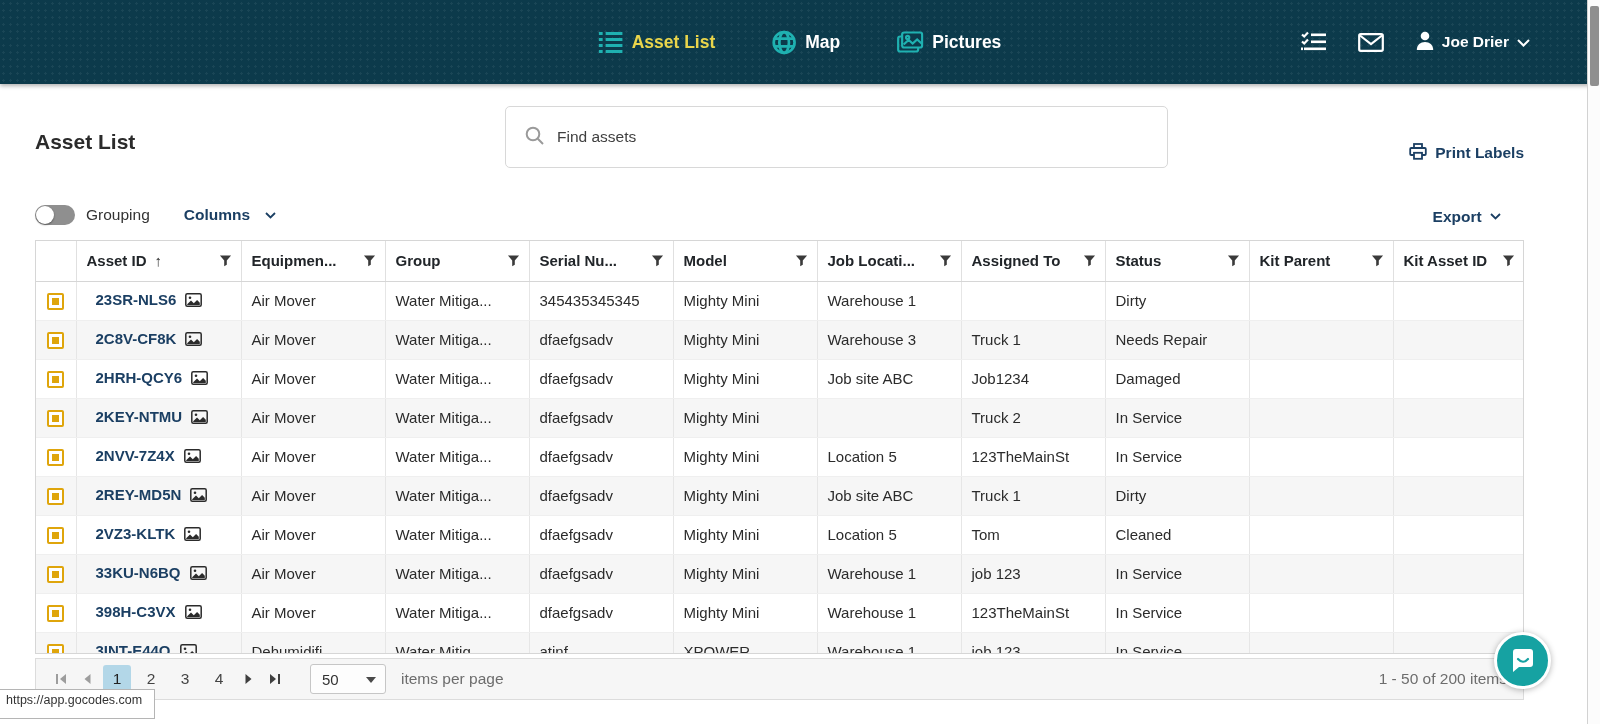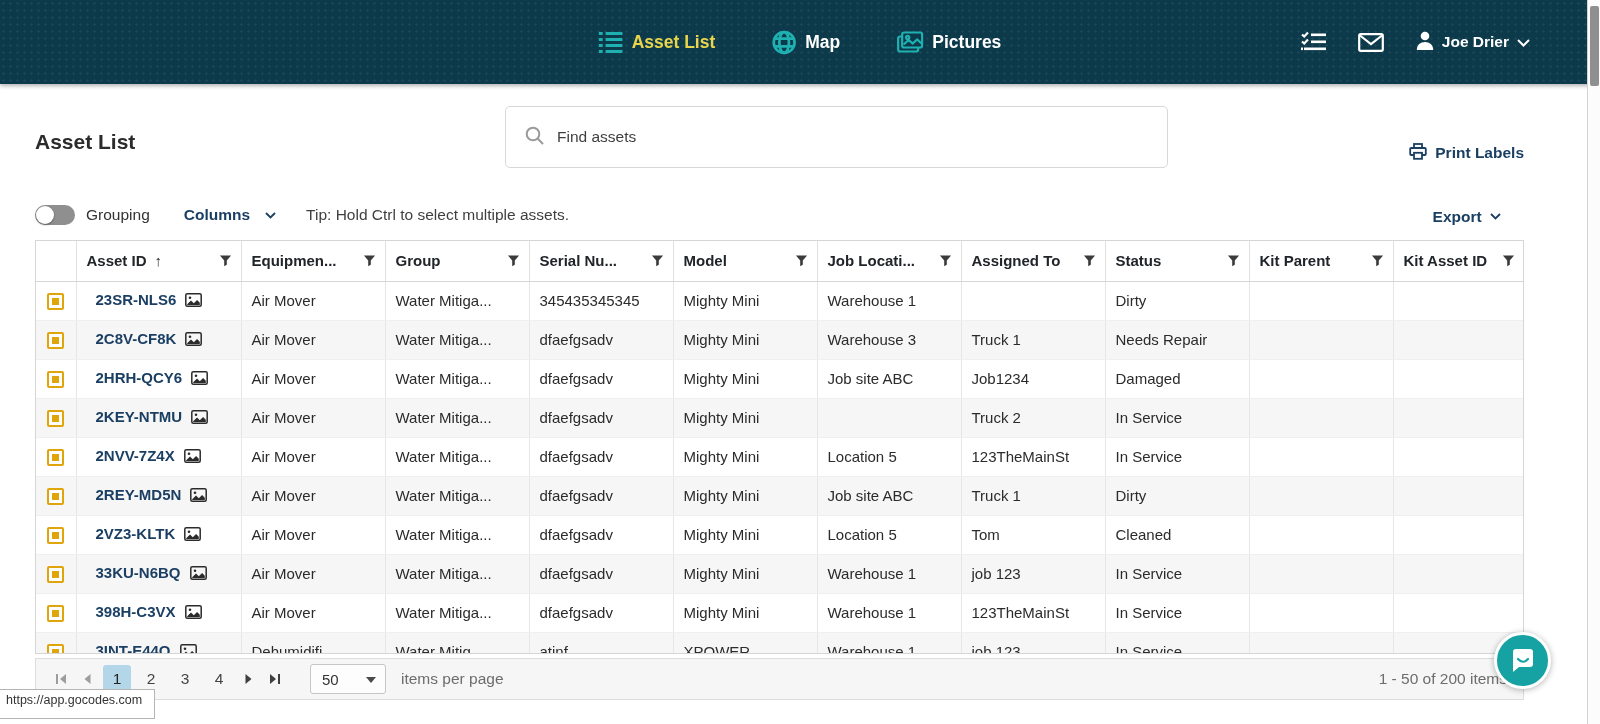--- a/index.html
+++ b/index.html
@@ -220,21 +220,20 @@
     <span class="toggle">
         <span class="knob"></span>
       </span>
     <span class="tlabel">Grouping</span>
     <div class="columns-btn">
       <span>Columns</span>
       <svg width="11" height="7" viewBox="0 0 11 7" fill="none" stroke="#1b3f63" stroke-width="1.8">
           <path d="M1 1l4.5 4.5L10 1"></path>
         </svg>
     </div>
-    <span class="tip">Tip: Hold Ctrl to select multiple assets.</span>
     <div class="tb-right">
       <div class="tool-btn">
         <span>
           <svg width="18" height="17" viewBox="0 0 18 17" fill="none" stroke="#1b3f63" stroke-width="1.8">
             <rect x="5" y="1" width="8" height="4"></rect>
             <rect x="1.2" y="5" width="15.6" height="7" rx="1"></rect>
             <rect x="5" y="9.8" width="8" height="6" fill="#fff"></rect>
           </svg>
         </span>
         <span>Print Labels</span>

